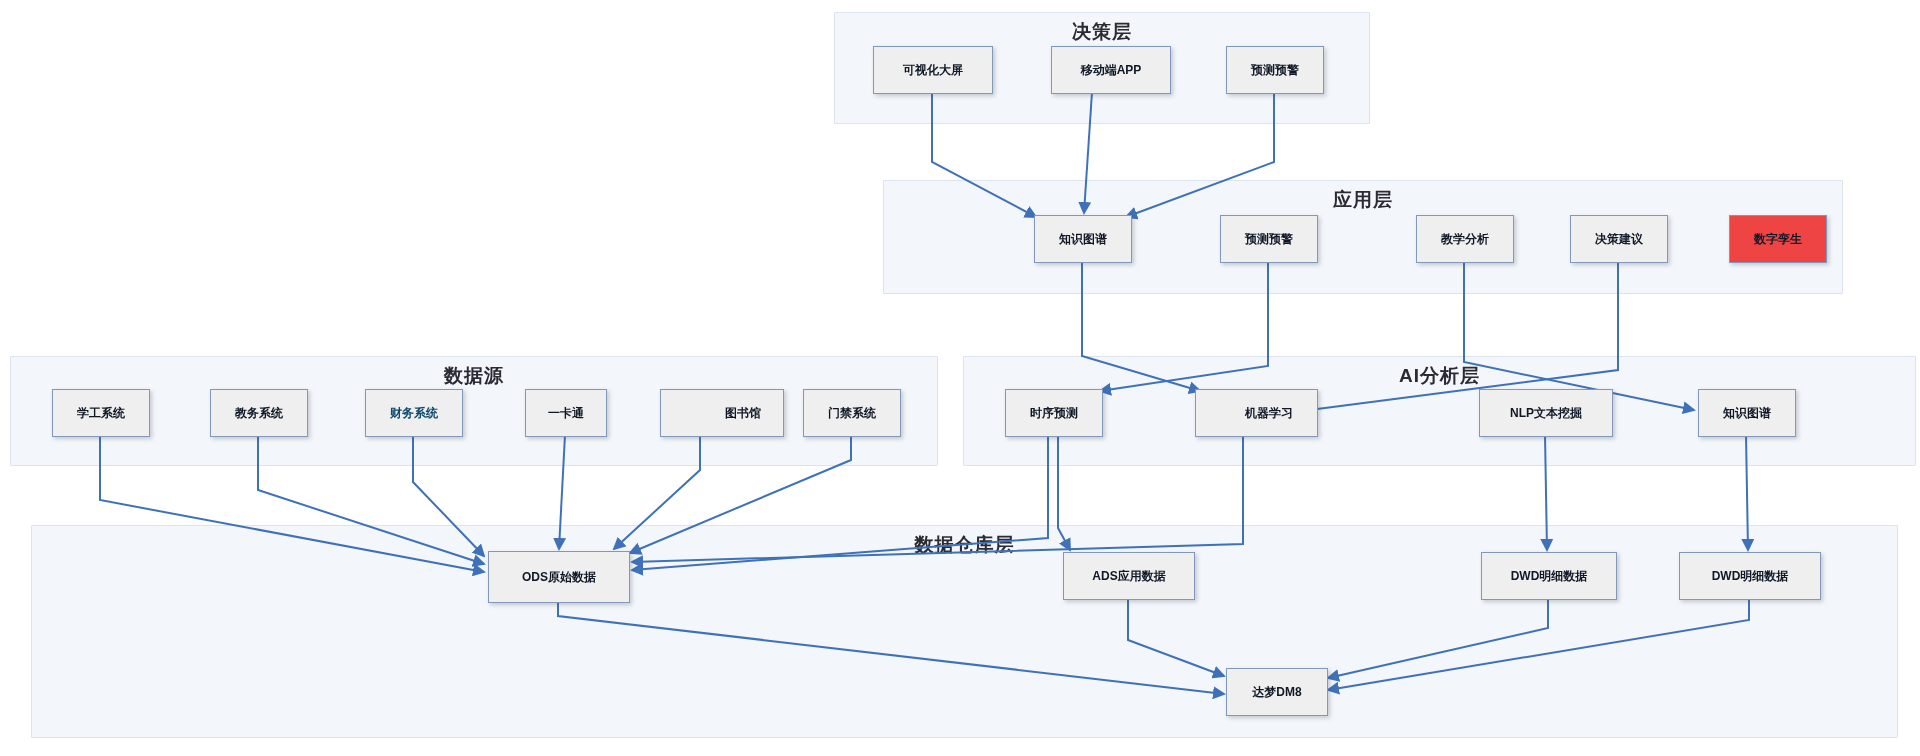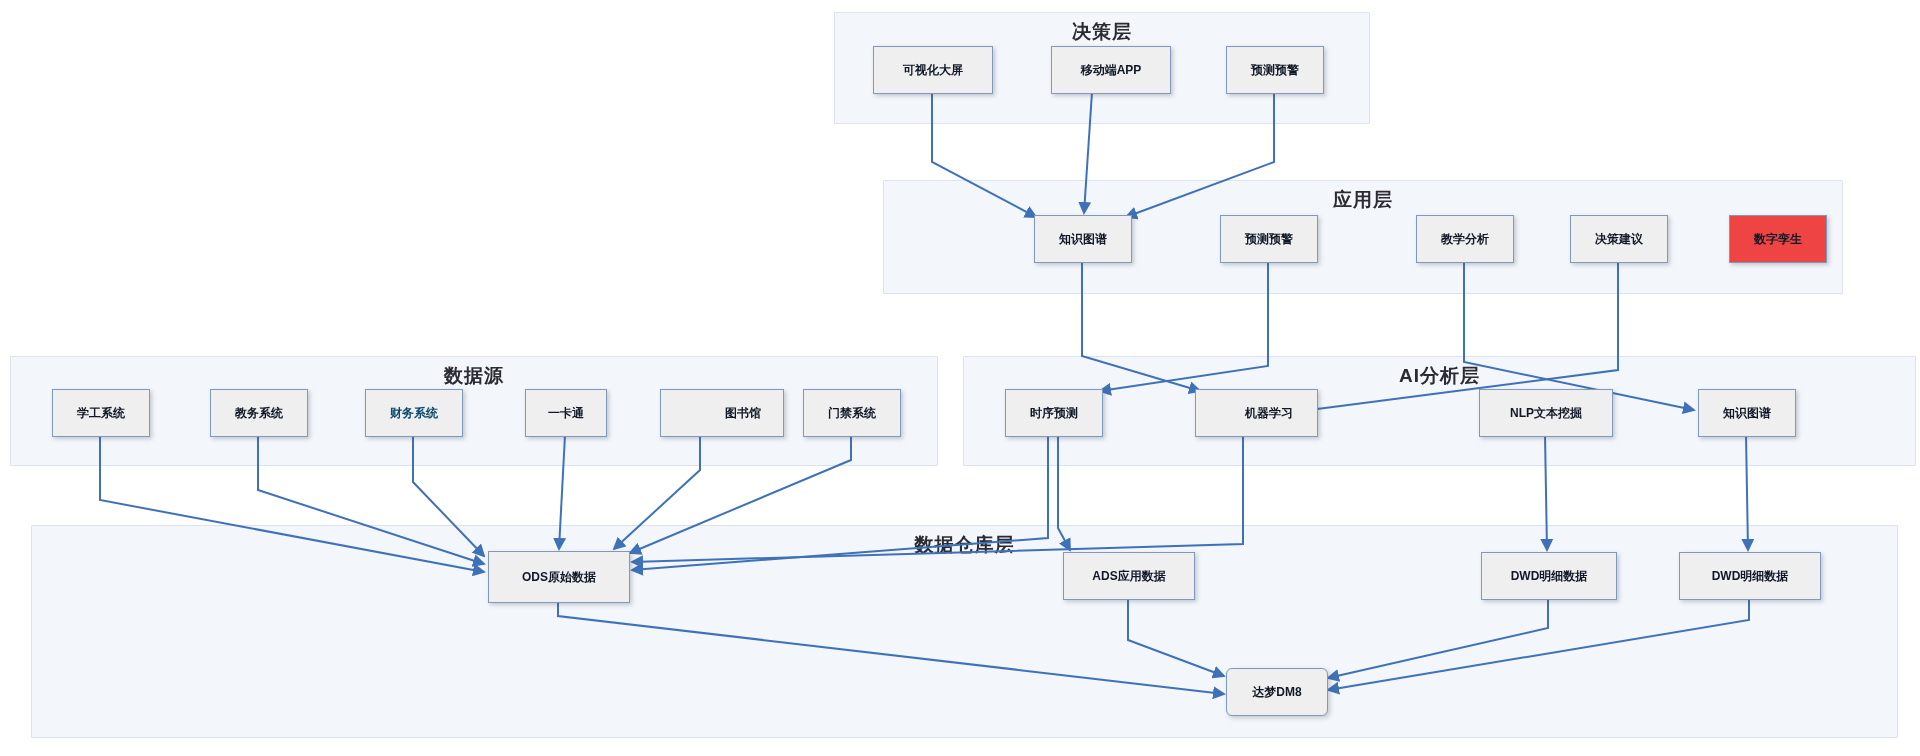--- a/index.html
+++ b/index.html
@@ -81,14 +81,14 @@
     <div class="node" style="left: 1195px; top: 389px; width: 96px; height: 46px; background: rgb(239, 239, 239); border-color: rgb(127, 152, 188); color: rgb(16, 24, 38); padding-left: 25px;">机器学习</div>
     <div class="node" style="left: 1479px; top: 389px; width: 132px; height: 46px; background: rgb(239, 239, 239); border-color: rgb(127, 152, 188); color: rgb(16, 24, 38);">NLP文本挖掘</div>
     <div class="node" style="left: 1698px; top: 389px; width: 96px; height: 46px; background: rgb(239, 239, 239); border-color: rgb(127, 152, 188); color: rgb(16, 24, 38);">知识图谱</div>
     <div class="layer" style="left: 31px; top: 525px; width: 1865px; height: 211px; background: rgb(243, 246, 250); border-color: rgb(221, 227, 238);">
       <div class="layer-label">数据仓库层</div>
     </div>
     <div class="node" style="left: 488px; top: 551px; width: 140px; height: 50px; background: rgb(239, 239, 239); border-color: rgb(127, 152, 188); color: rgb(16, 24, 38);">ODS原始数据</div>
     <div class="node" style="left: 1063px; top: 552px; width: 130px; height: 46px; background: rgb(239, 239, 239); border-color: rgb(127, 152, 188); color: rgb(16, 24, 38);">ADS应用数据</div>
     <div class="node" style="left: 1481px; top: 552px; width: 134px; height: 46px; background: rgb(239, 239, 239); border-color: rgb(127, 152, 188); color: rgb(16, 24, 38);">DWD明细数据</div>
     <div class="node" style="left: 1679px; top: 552px; width: 140px; height: 46px; background: rgb(239, 239, 239); border-color: rgb(127, 152, 188); color: rgb(16, 24, 38);">DWD明细数据</div>
-    <div class="node" style="left: 1226px; top: 668px; width: 100px; height: 46px; background: rgb(239, 239, 239); border-color: rgb(127, 152, 188); color: rgb(16, 24, 38); border-radius: 6px;">达梦DM8</div>
+    <div class="node" style="left: 1226px; top: 668px; width: 100px; height: 46px; background: rgb(239, 239, 239); border-color: rgb(127, 152, 188); color: rgb(16, 24, 38);">达梦DM8</div>
   </div>
 
 </body></html>

